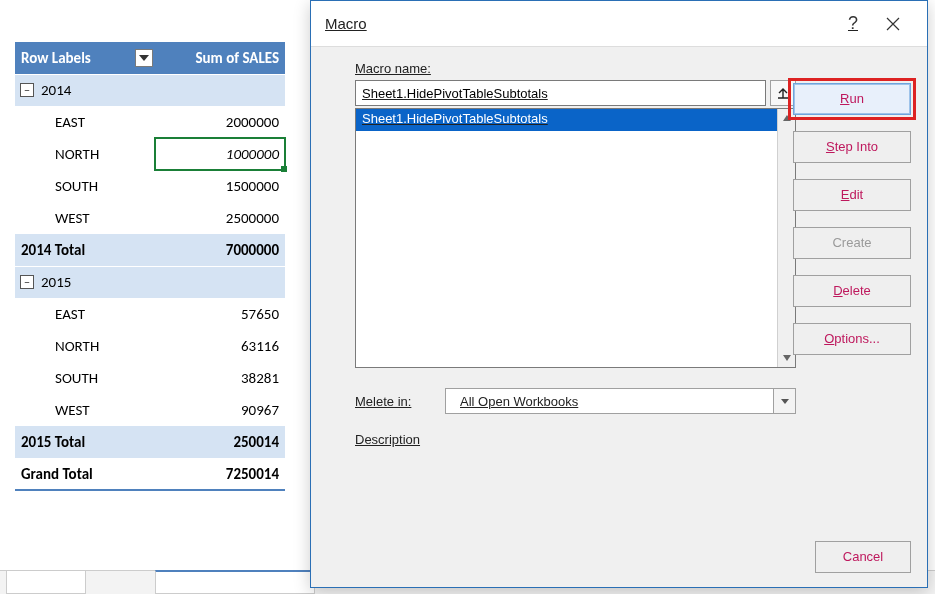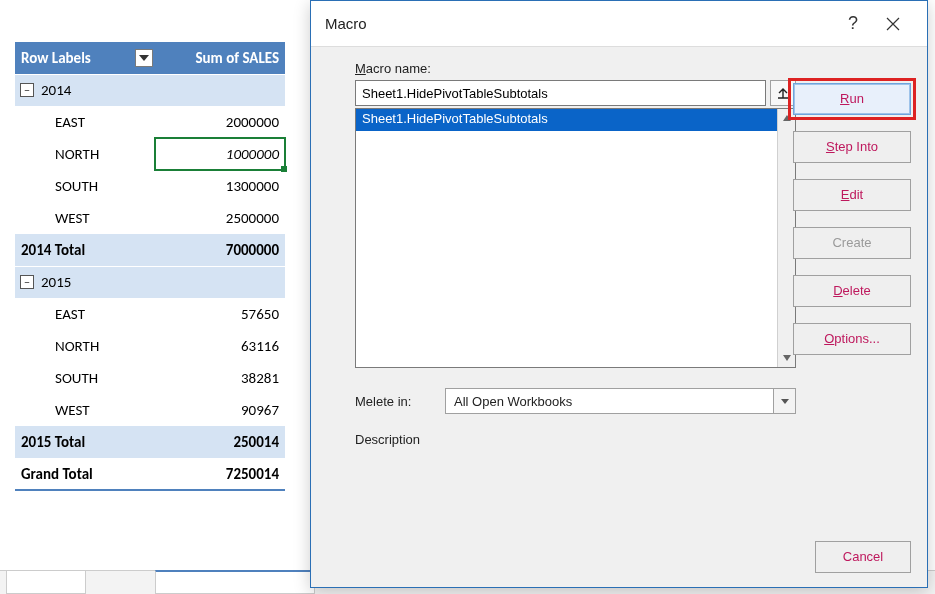--- a/index.html
+++ b/index.html
@@ -138,20 +138,21 @@
     left: 310px;
     top: 0;
     width: 618px;
     height: 588px;
     background: #f0f0f0;
     border: 1px solid #2a6fb5;
     box-shadow: 0 4px 16px rgba(0,0,0,.2);
     font-family: "Segoe UI", Arial, sans-serif;
     font-size: 13px;
     color: #222;
+    text-decoration: underline;
   }
   .titlebar {
     height: 46px;
     background: #fff;
     display: flex;
     align-items: center;
     padding: 0 14px;
     border-bottom: 1px solid #ddd;
   }
   .titlebar .title { font-size: 15px; flex: 1; }
@@ -233,21 +234,21 @@
   .row { display: flex; align-items: center; margin-top: 20px; gap: 12px; }
   .row .rlabel { width: 78px; }
   .combo {
     flex: 1;
     height: 26px;
     border: 1px solid #a0a0a0;
     background: #fff;
     display: flex;
     align-items: center;
   }
-  .combo span { flex: 1; padding: 0 8px; }
+  .combo span { flex: 1; padding: 0 8px; margin-left: 6px; }
   .combo .cbtn {
     width: 22px;
     height: 100%;
     border-left: 1px solid #a0a0a0;
     background: #f3f3f3;
     display: flex;
     align-items: center;
     justify-content: center;
   }
   .combo svg { width: 10px; height: 10px; fill: #555; }
@@ -317,21 +318,21 @@
   <tr class="item">
         <td>EAST</td>
         <td class="num">2000000</td>
       </tr>
   <tr class="item">
         <td>NORTH</td>
         <td class="num selected-cell">1000000</td>
       </tr>
   <tr class="item">
         <td>SOUTH</td>
-        <td class="num">1300000</td>
+        <td class="num">1500000</td>
       </tr>
   <tr class="item">
         <td>WEST</td>
         <td class="num">2500000</td>
       </tr>
   <tr class="subtotal">
         <td>2014 Total</td>
         <td class="num">7000000</td>
       </tr>
 

